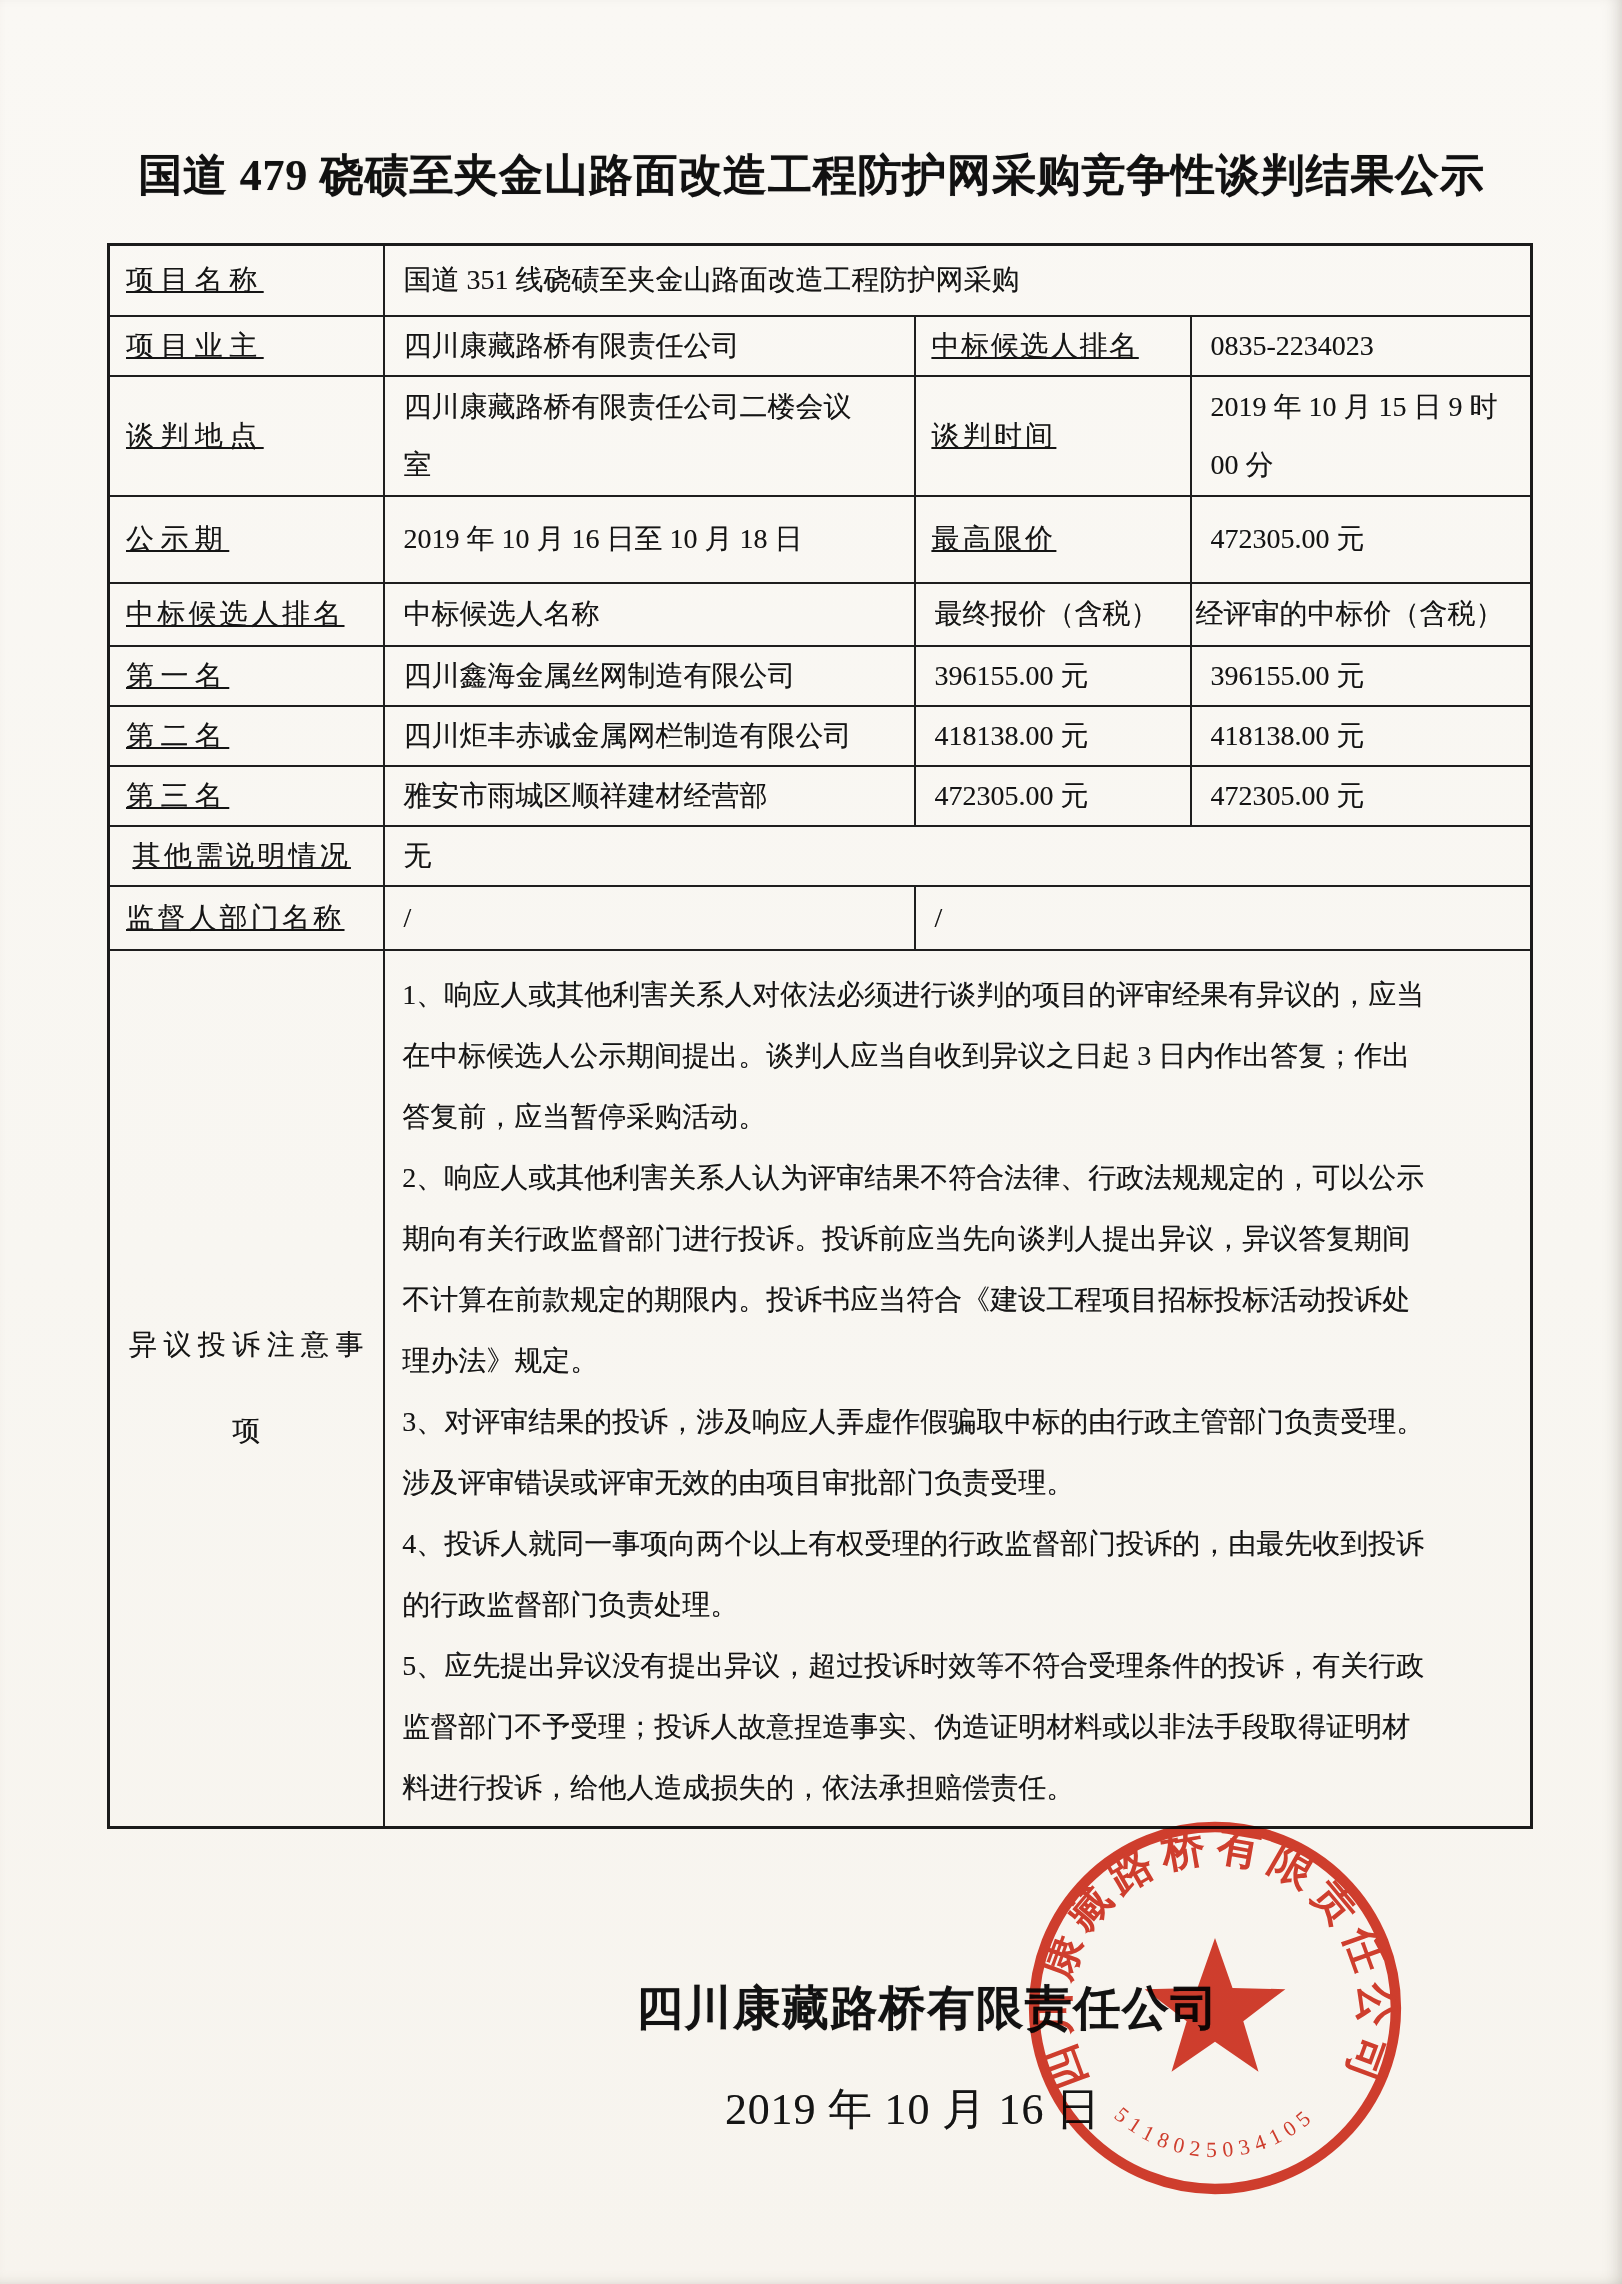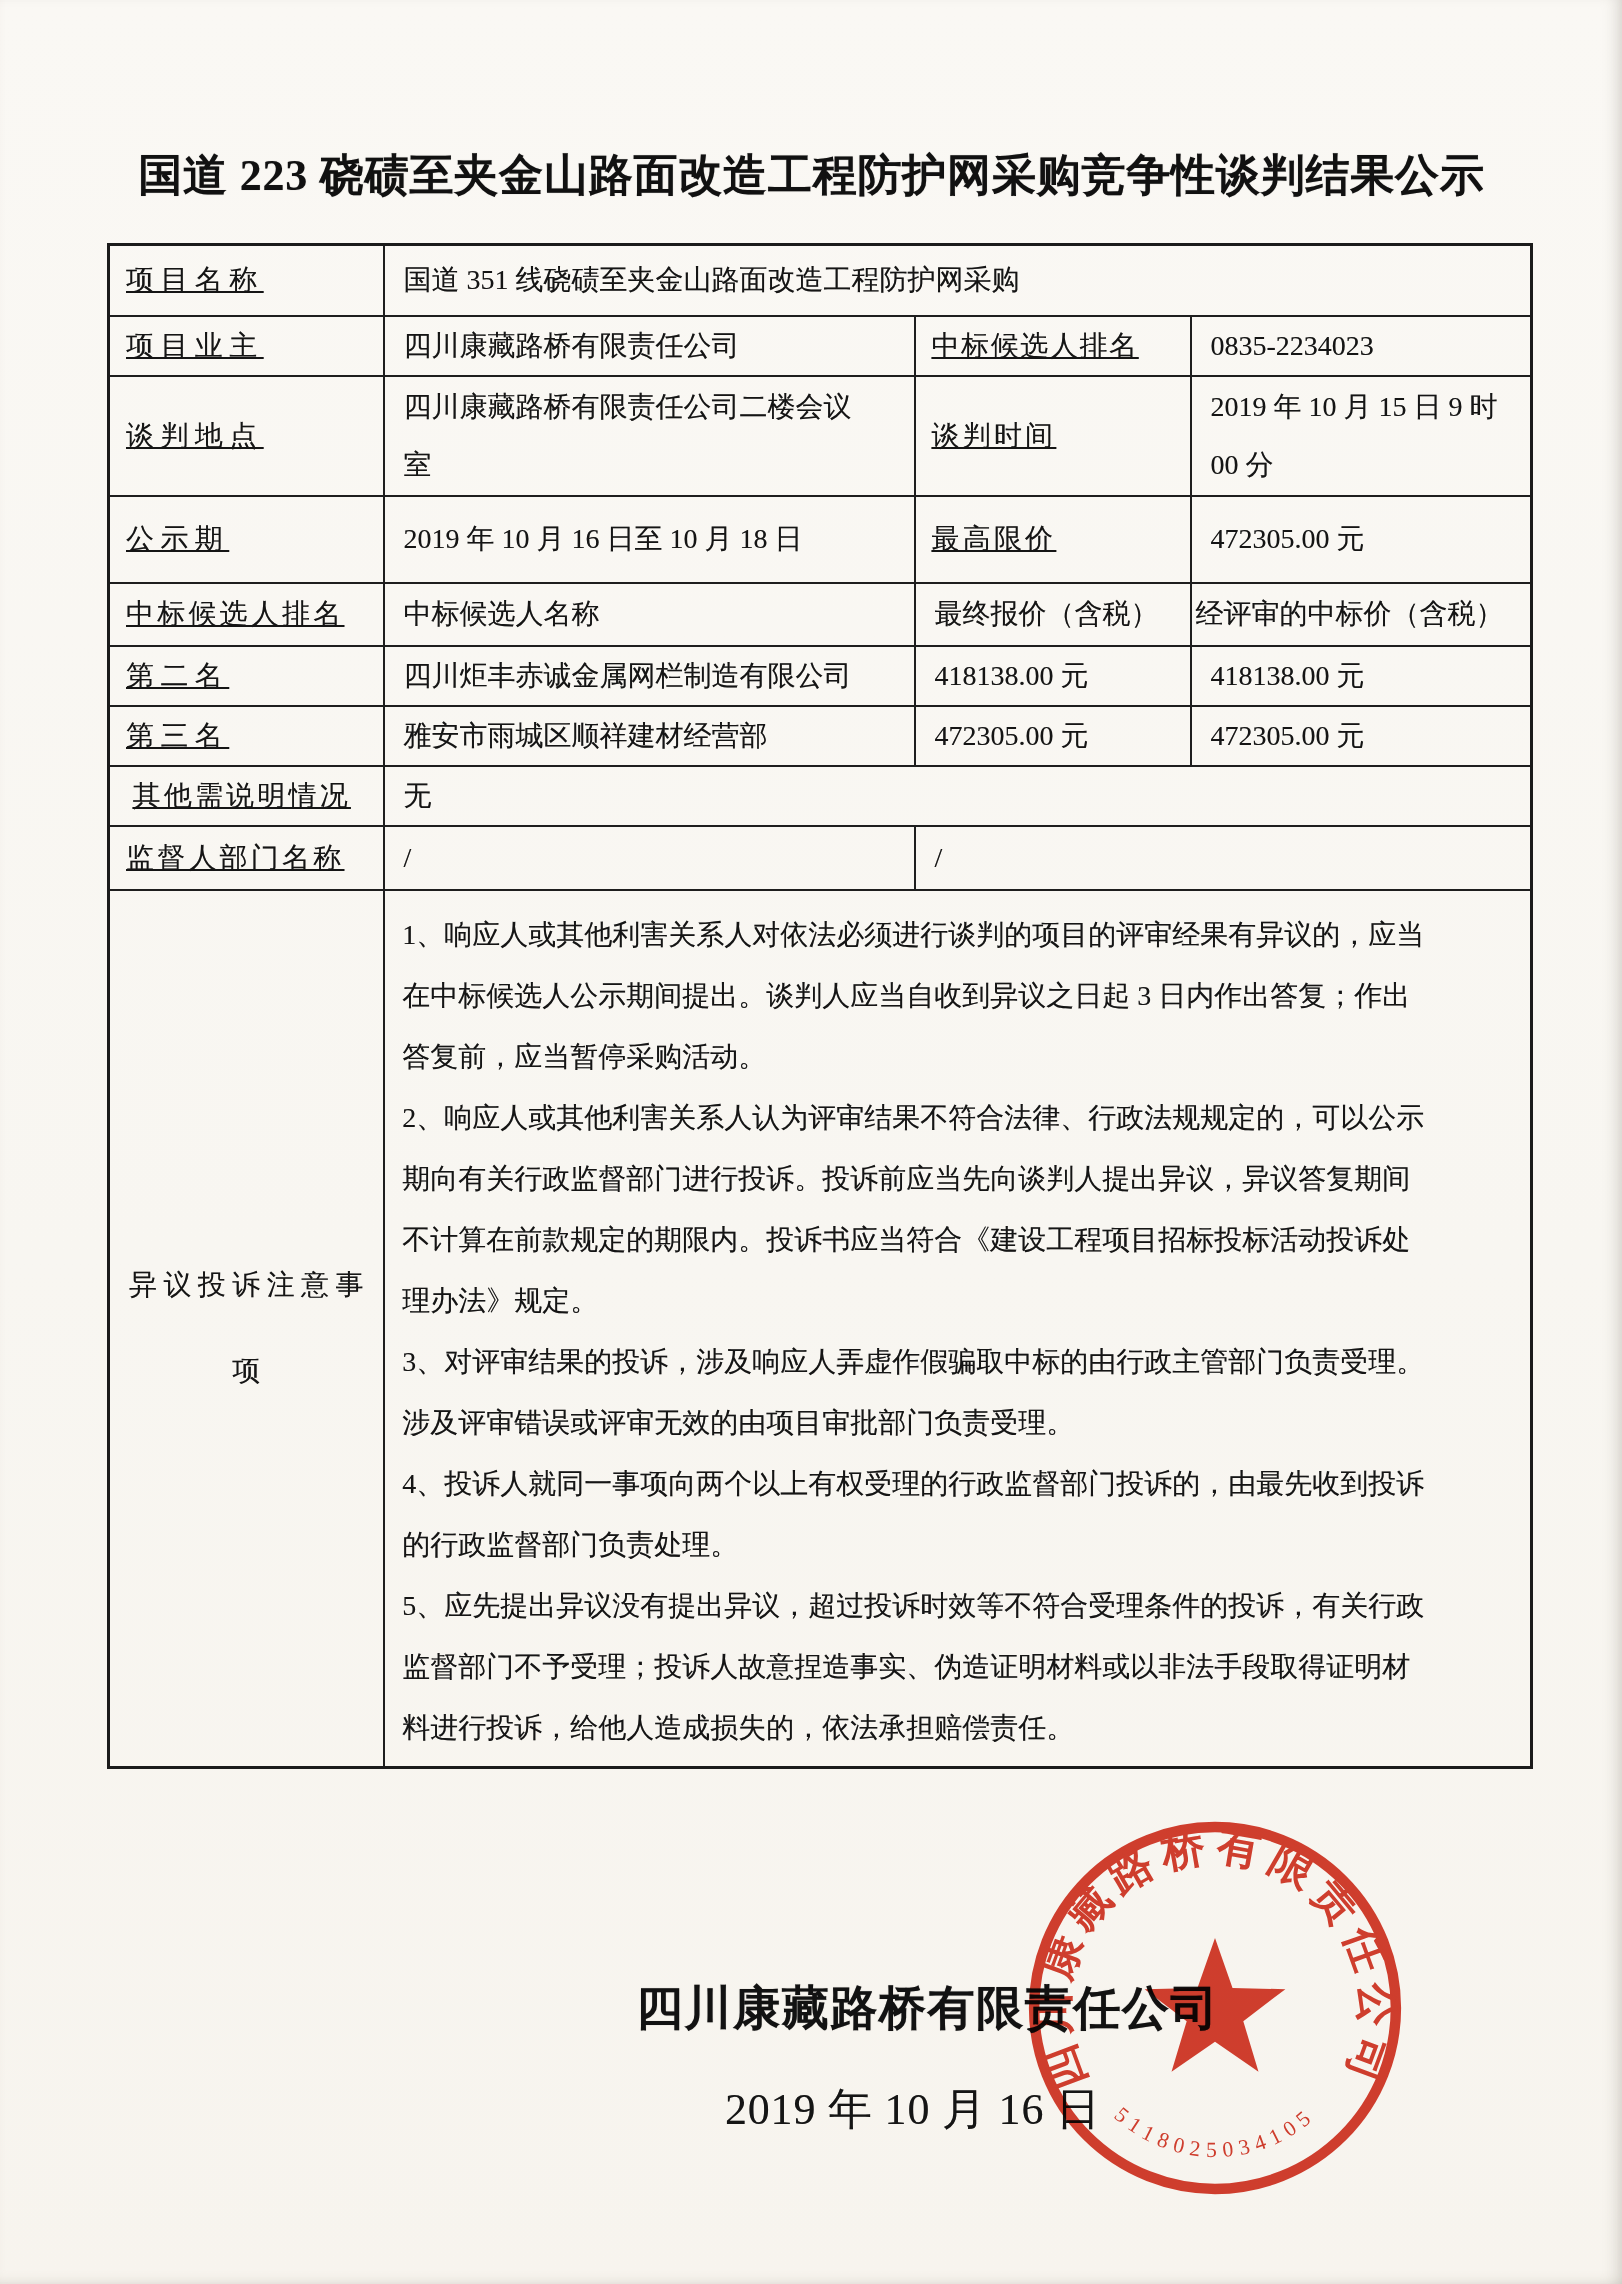--- a/index.html
+++ b/index.html
@@ -53,21 +53,21 @@
   svg.seal{
     position:absolute;left:1014px;top:1807px;width:402px;height:402px;
     mix-blend-mode:multiply;opacity:0.92;
   }
 </style>
 </head>
 <body>
 
 <div class="page">
 
-  <h1 class="doc-title">国道 223 硗碛至夹金山路面改造工程防护网采购竞争性谈判结果公示</h1>
+  <h1 class="doc-title">国道 479 硗碛至夹金山路面改造工程防护网采购竞争性谈判结果公示</h1>
 
   <table class="results">
     <colgroup>
       <col style="width:275px">
         <col style="width:531px">
         <col style="width:276px">
         <col style="width:341px">
     </colgroup>
     <tbody>
       <tr style="height:71px">
@@ -92,20 +92,26 @@
         <td class="lbl">公示期</td>
         <td class="val">2019 年 10 月 16 日至 10 月 18 日</td>
         <td class="lbl" style="letter-spacing:3.2px">最高限价</td>
         <td class="num">472305.00 元</td>
       </tr>
       <tr style="height:63px">
         <td class="lbl" style="letter-spacing:3.2px">中标候选人排名</td>
         <td class="val">中标候选人名称</td>
         <td class="num">最终报价（含税）</td>
         <td class="num" style="padding-left:4px">经评审的中标价（含税）</td>
+      </tr>
+      <tr style="height:59px">
+        <td class="lbl">第一名</td>
+        <td class="val">四川鑫海金属丝网制造有限公司</td>
+        <td class="num">396155.00 元</td>
+        <td class="num">396155.00 元</td>
       </tr>
       <tr style="height:59px">
         <td class="lbl">第二名</td>
         <td class="val">四川炬丰赤诚金属网栏制造有限公司</td>
         <td class="num">418138.00 元</td>
         <td class="num">418138.00 元</td>
       </tr>
       <tr style="height:59px">
         <td class="lbl">第三名</td>
         <td class="val">雅安市雨城区顺祥建材经营部</td>

